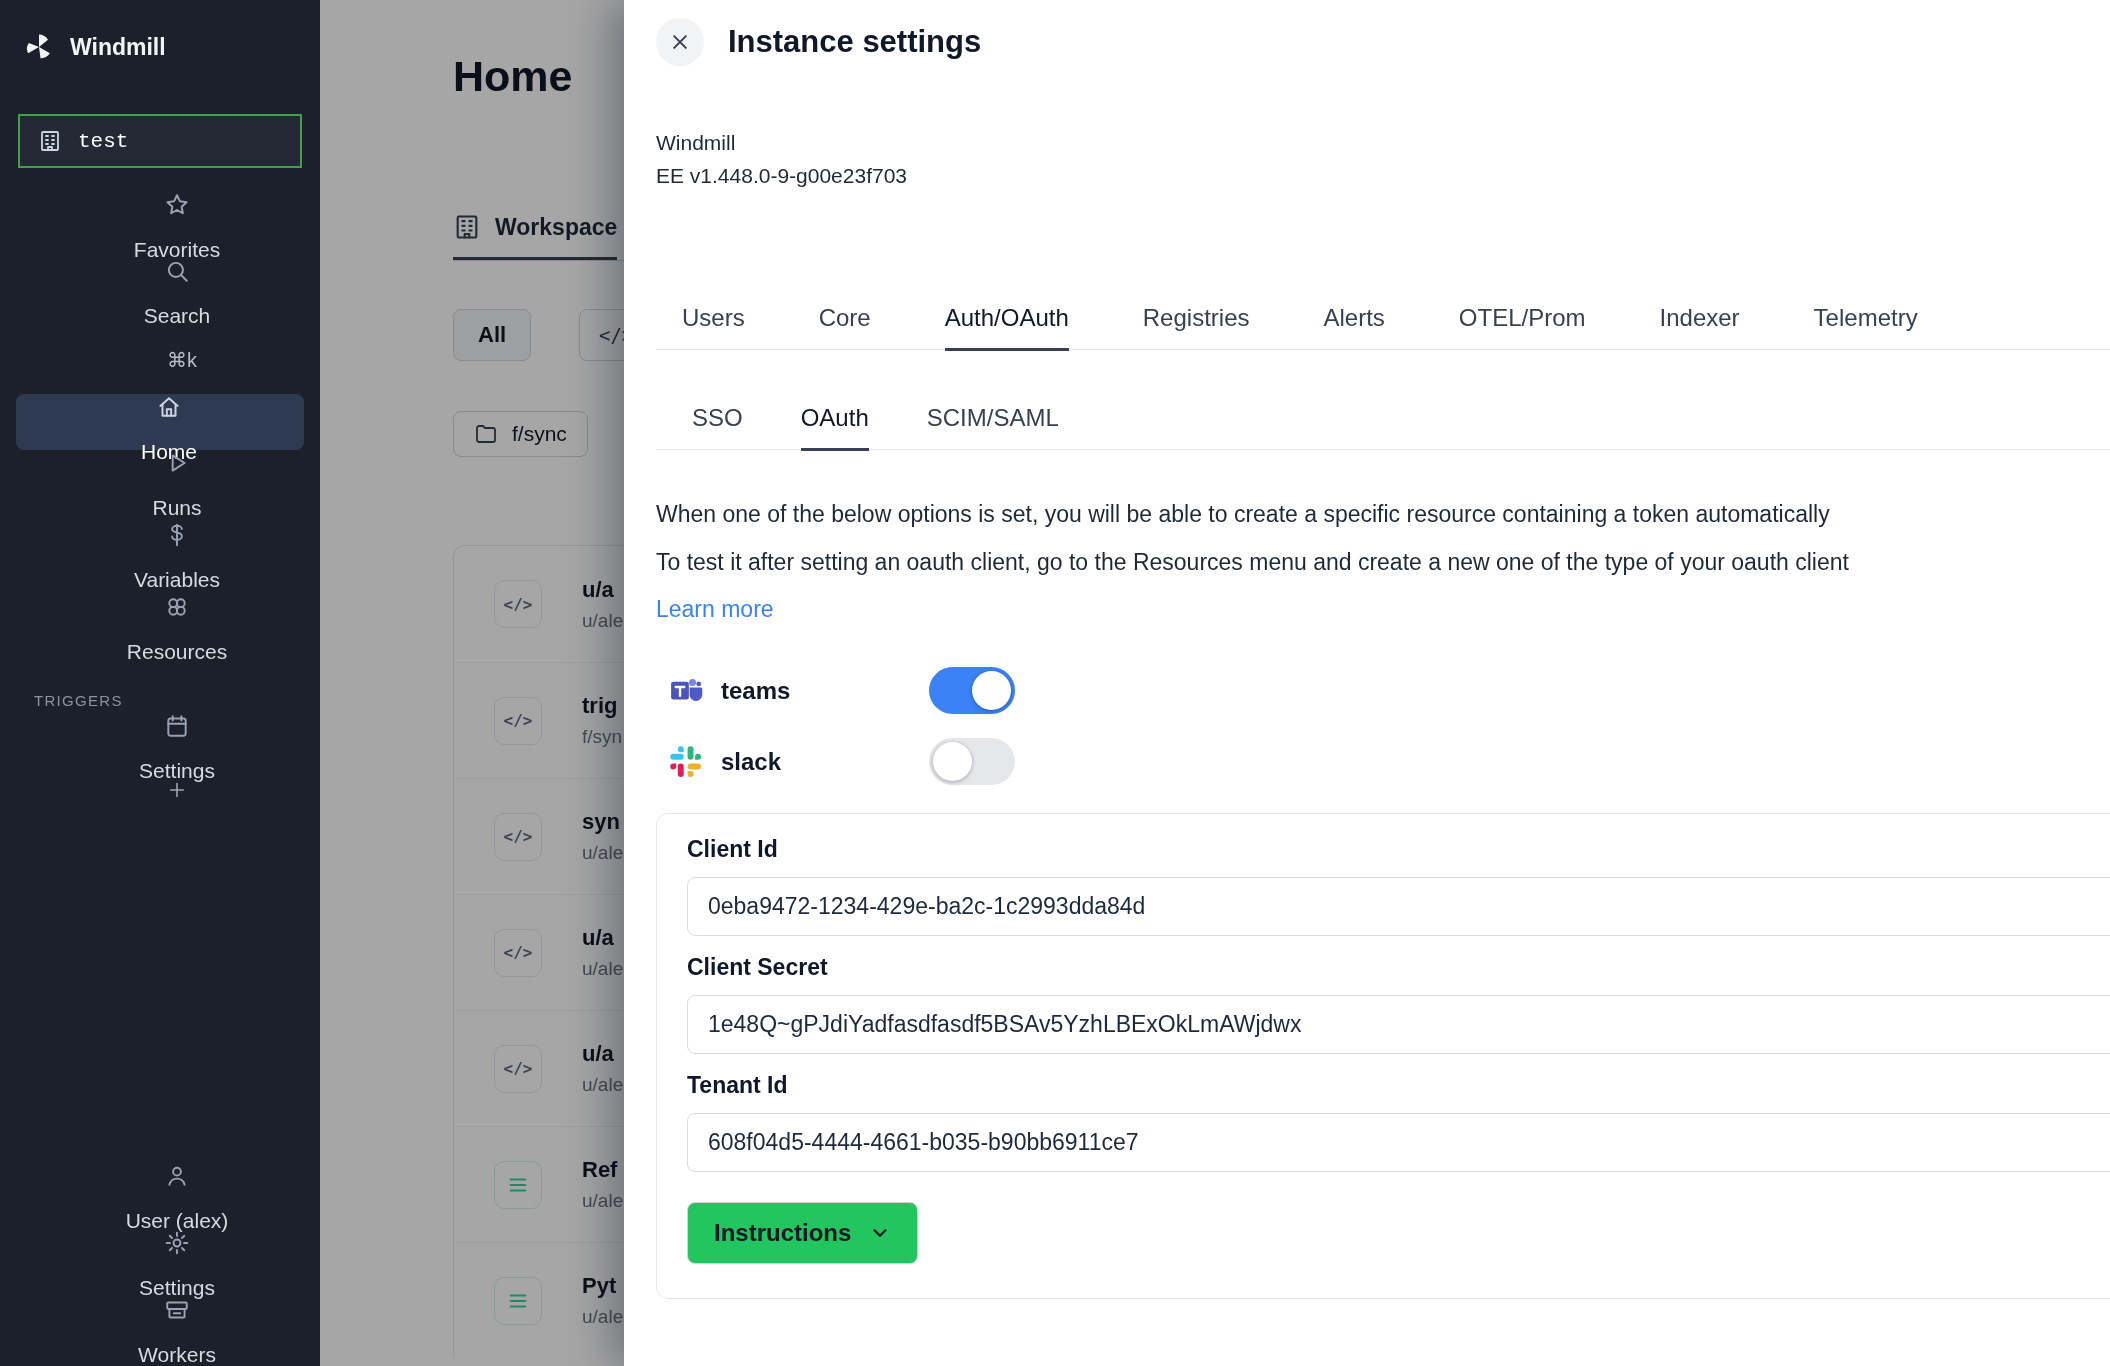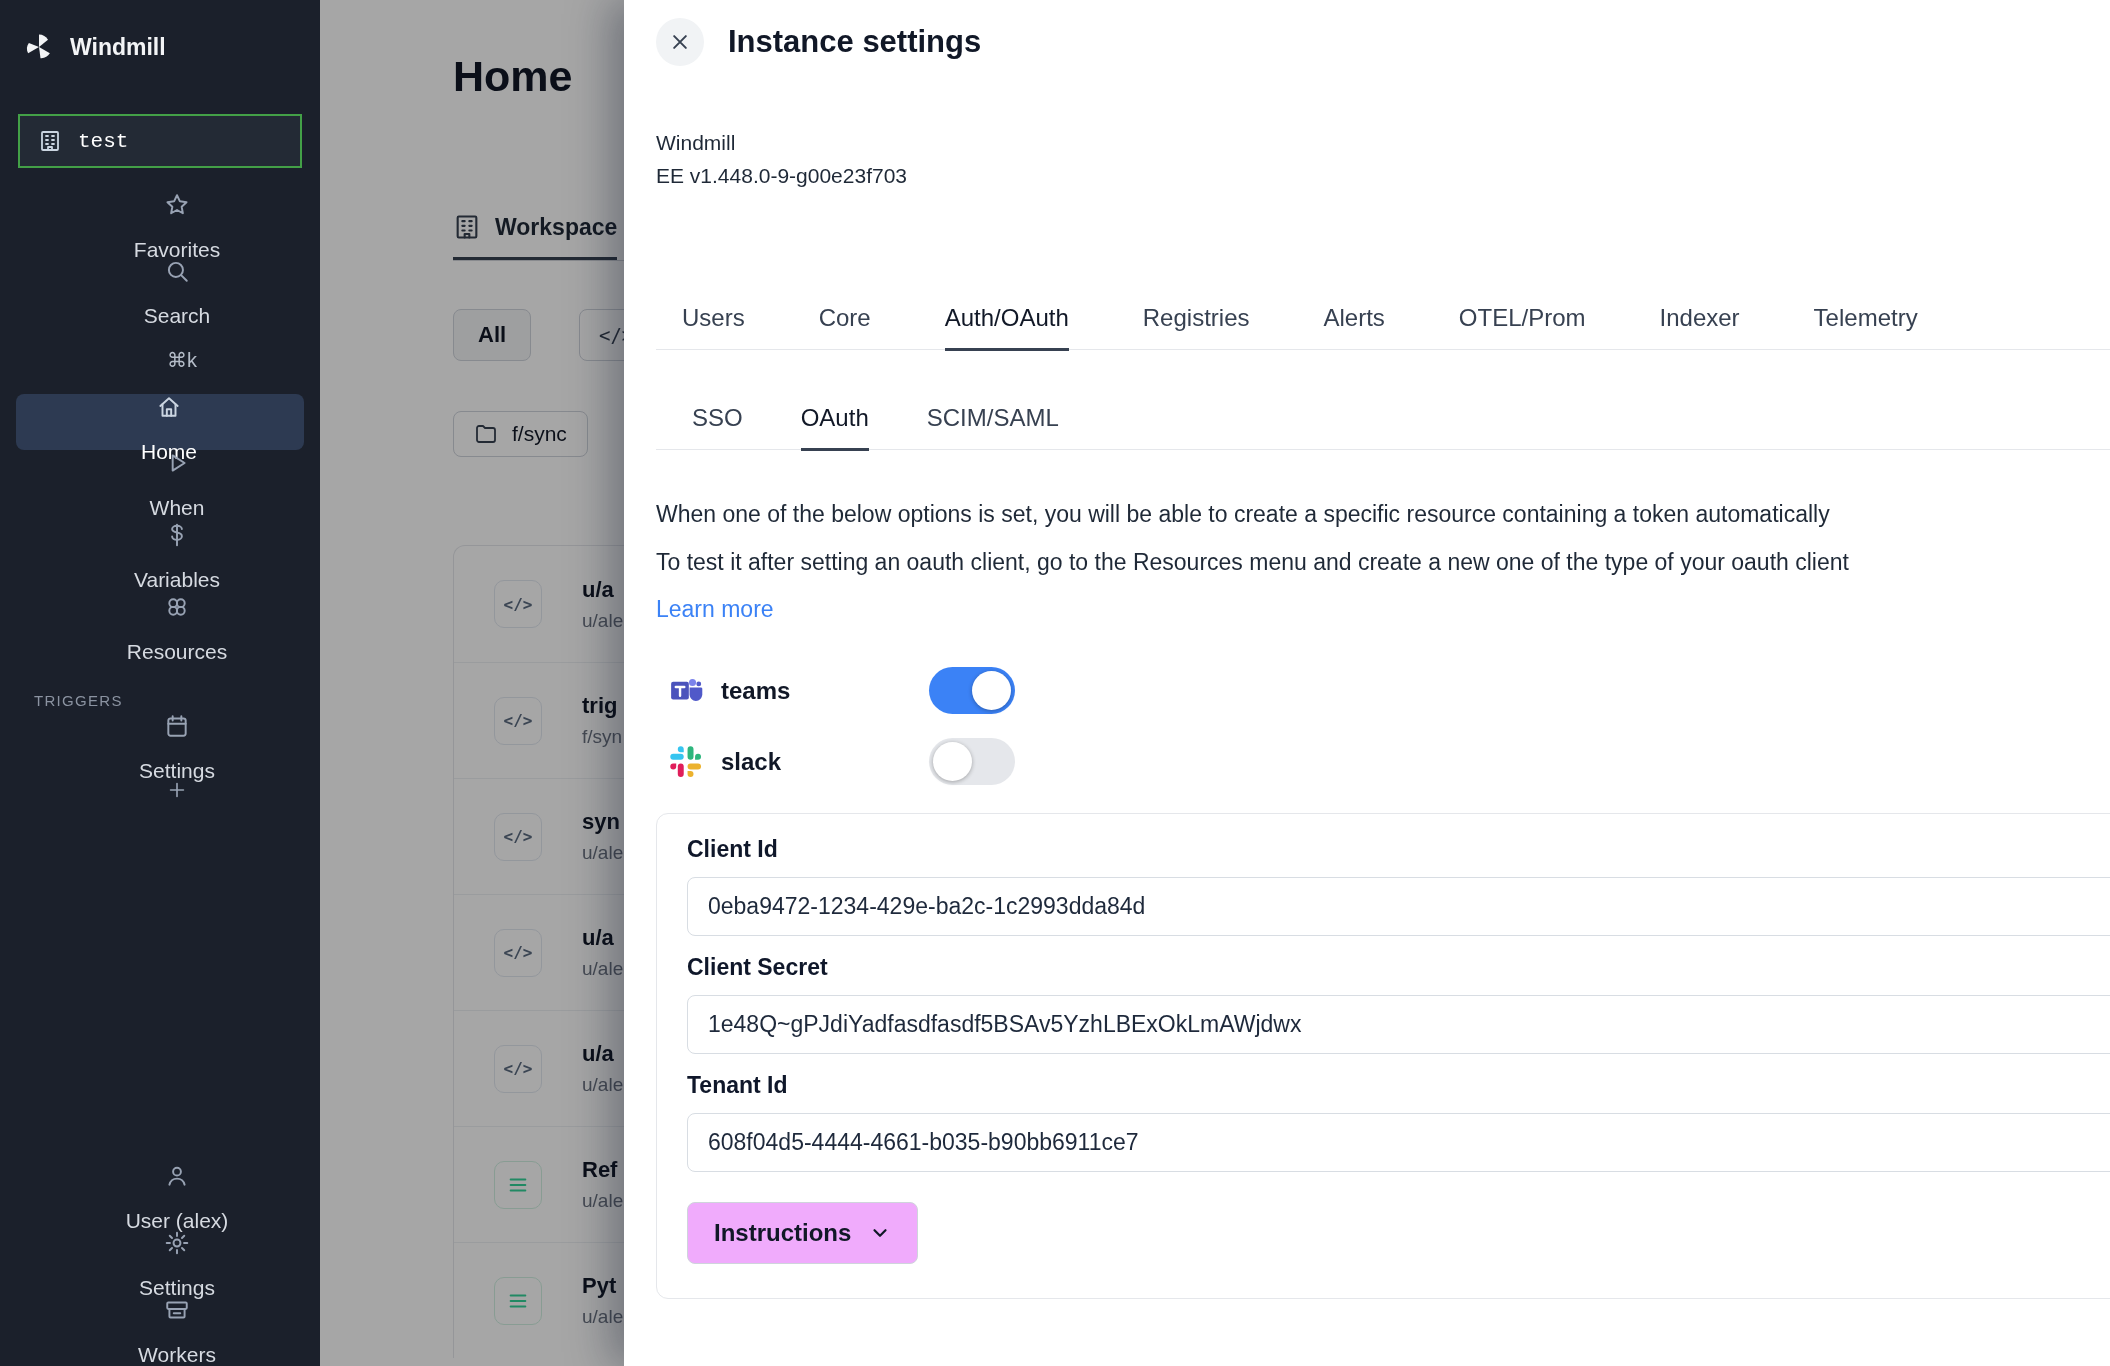--- a/index.html
+++ b/index.html
@@ -71,21 +71,21 @@
   .toggle { width:86px; height:47px; border-radius:24px; position:relative; cursor:pointer; flex:0 0 auto; }
   .toggle.off { background:#e5e7eb; }
   .toggle.on { background:#3b82f6; }
   .knob { position:absolute; top:4px; width:39px; height:39px; border-radius:50%; background:#fff; box-shadow:0 1px 4px rgba(0,0,0,0.3); }
   .toggle.off .knob { left:4px; }
   .toggle.on .knob { left:43px; }
   .form-box { margin-top:28px; width:1480px; border:1px solid #e5e7eb; border-radius:12px; padding:22px 0 34px 30px; }
   .field-label { font-weight:700; font-size:23px; color:#0f172a; margin-top:18px; }
   .field-label:first-child { margin-top:0; }
   .text-input { display:block; margin-top:14px; width:100%; height:59px; border:1px solid #d8dde3; border-radius:8px; padding:0 20px; font-size:23px; color:#1e293b; font-family:inherit; background:#fff; outline:none; }
-  .instructions-btn { margin-top:30px; display:inline-flex; align-items:center; gap:18px; padding:0 26px; height:62px; border:1px solid #cfd4dc; border-radius:8px; background:#f0abfc; font-weight:700; font-size:24px; color:#111827; cursor:pointer; font-family:inherit; }
+  .instructions-btn { margin-top:30px; display:inline-flex; align-items:center; gap:18px; padding:0 26px; height:62px; border:1px solid #cfd4dc; border-radius:8px; background:#22c55e; font-weight:700; font-size:24px; color:#111827; cursor:pointer; font-family:inherit; }
   .instructions-btn .icn { width:22px; height:22px; color:#111827; display:flex; }
 </style>
 </head>
 <body>
 
 <div class="app">
 
   <nav class="sidebar">
     <div class="brand">
       <span class="icn" style="width:30px;height:30px;display:flex;">
@@ -141,21 +141,21 @@
             </svg>
         </span>
         <span>Home</span>
       </div>
       <div class="side-item nav-row">
         <span class="icn">
           <svg class="stroke" viewBox="0 0 24 24">
               <path d="M8 5l11 7-11 7z"></path>
             </svg>
         </span>
-        <span>When</span>
+        <span>Runs</span>
       </div>
       <div class="side-item nav-row">
         <span class="icn">
           <svg class="stroke" viewBox="0 0 24 24">
               <path d="M12 2.5v19"></path>
               <path d="M16.5 6.5c0-1.7-2-3-4.5-3s-4.5 1.3-4.5 3 1.7 2.7 4.5 3.2c2.8.5 4.5 1.7 4.5 3.5s-2 3.3-4.5 3.3-4.5-1.4-4.5-3.1"></path>
             </svg>
         </span>
         <span>Variables</span>
       </div>

